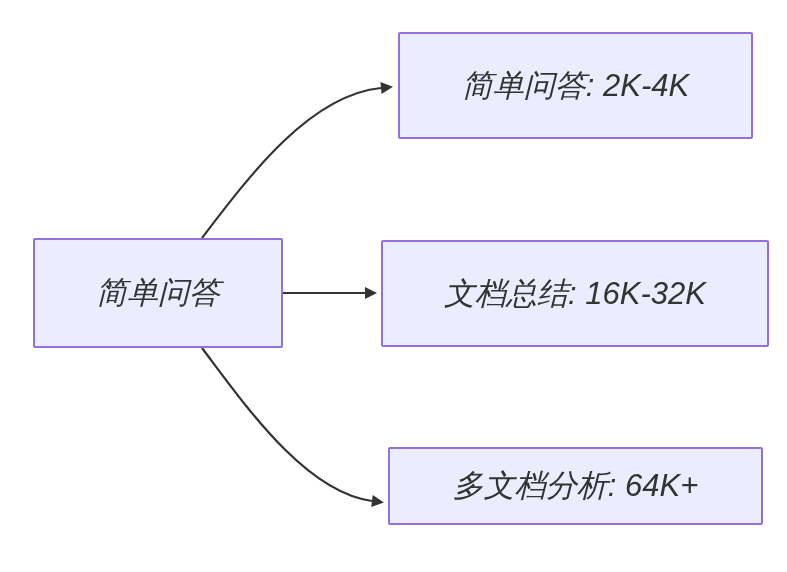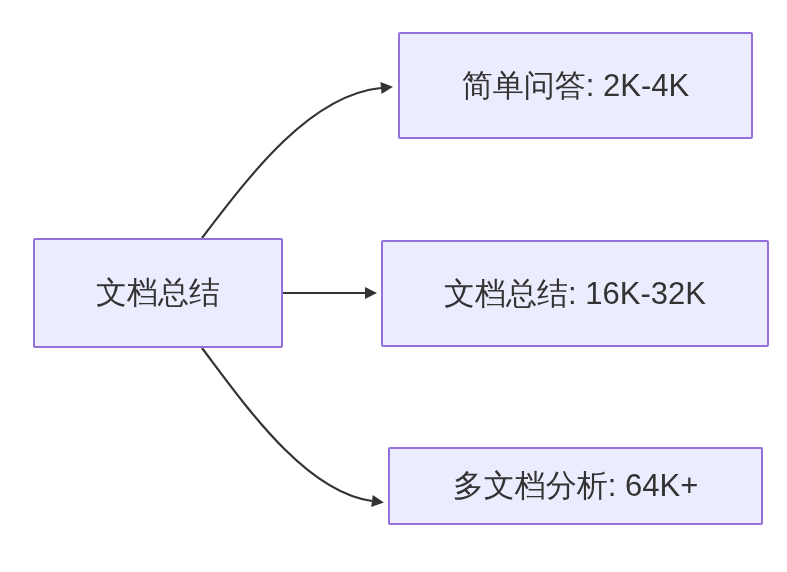--- a/index.html
+++ b/index.html
@@ -44,20 +44,21 @@
     border: 2px solid var(--node-border);
     border-radius: 2px;
     display: flex;
     align-items: center;
     justify-content: center;
     color: var(--label-text);
     font-size: 31px;
     line-height: 1.2;
     white-space: nowrap;
     text-align: right;
+    font-style: italic;
   }
   .node-root    { left: 33px;  top: 238px; width: 250px; height: 110px; }
   .node-branch0 { left: 398px; top: 32px;  width: 355px; height: 107px; }
   .node-branch1 { left: 381px; top: 240px; width: 388px; height: 107px; }
   .node-branch2 { left: 388px; top: 447px; width: 375px; height: 78px; }
 </style>
 </head>
 <body>
 
 <div class="canvas">
@@ -67,21 +68,21 @@
       <marker id="arrowhead" viewBox="0 0 10 10" refX="0" refY="5" markerUnits="userSpaceOnUse" markerWidth="16" markerHeight="12" orient="auto">
         <path class="arrowhead-shape" d="M0,0 L10,5 L0,10 Z"></path>
       </marker>
     </defs>
     <path class="edge" d="M202,238 C250,175 310,95 381,88" marker-end="url(#arrowhead)"></path>
     <path class="edge" d="M283,293 L365,293" marker-end="url(#arrowhead)"></path>
     <path class="edge" d="M202,348 C245,405 305,492 372,501" marker-end="url(#arrowhead)"></path>
   </svg>
 
   <div class="node node-root">
-    <span>文档总结</span>
+    <span>简单问答</span>
   </div>
 
   <div class="node node-branch0">
     <span>简单问答: 2K-4K</span>
   </div>
 
   <div class="node node-branch1">
     <span>文档总结: 16K-32K</span>
   </div>
 

